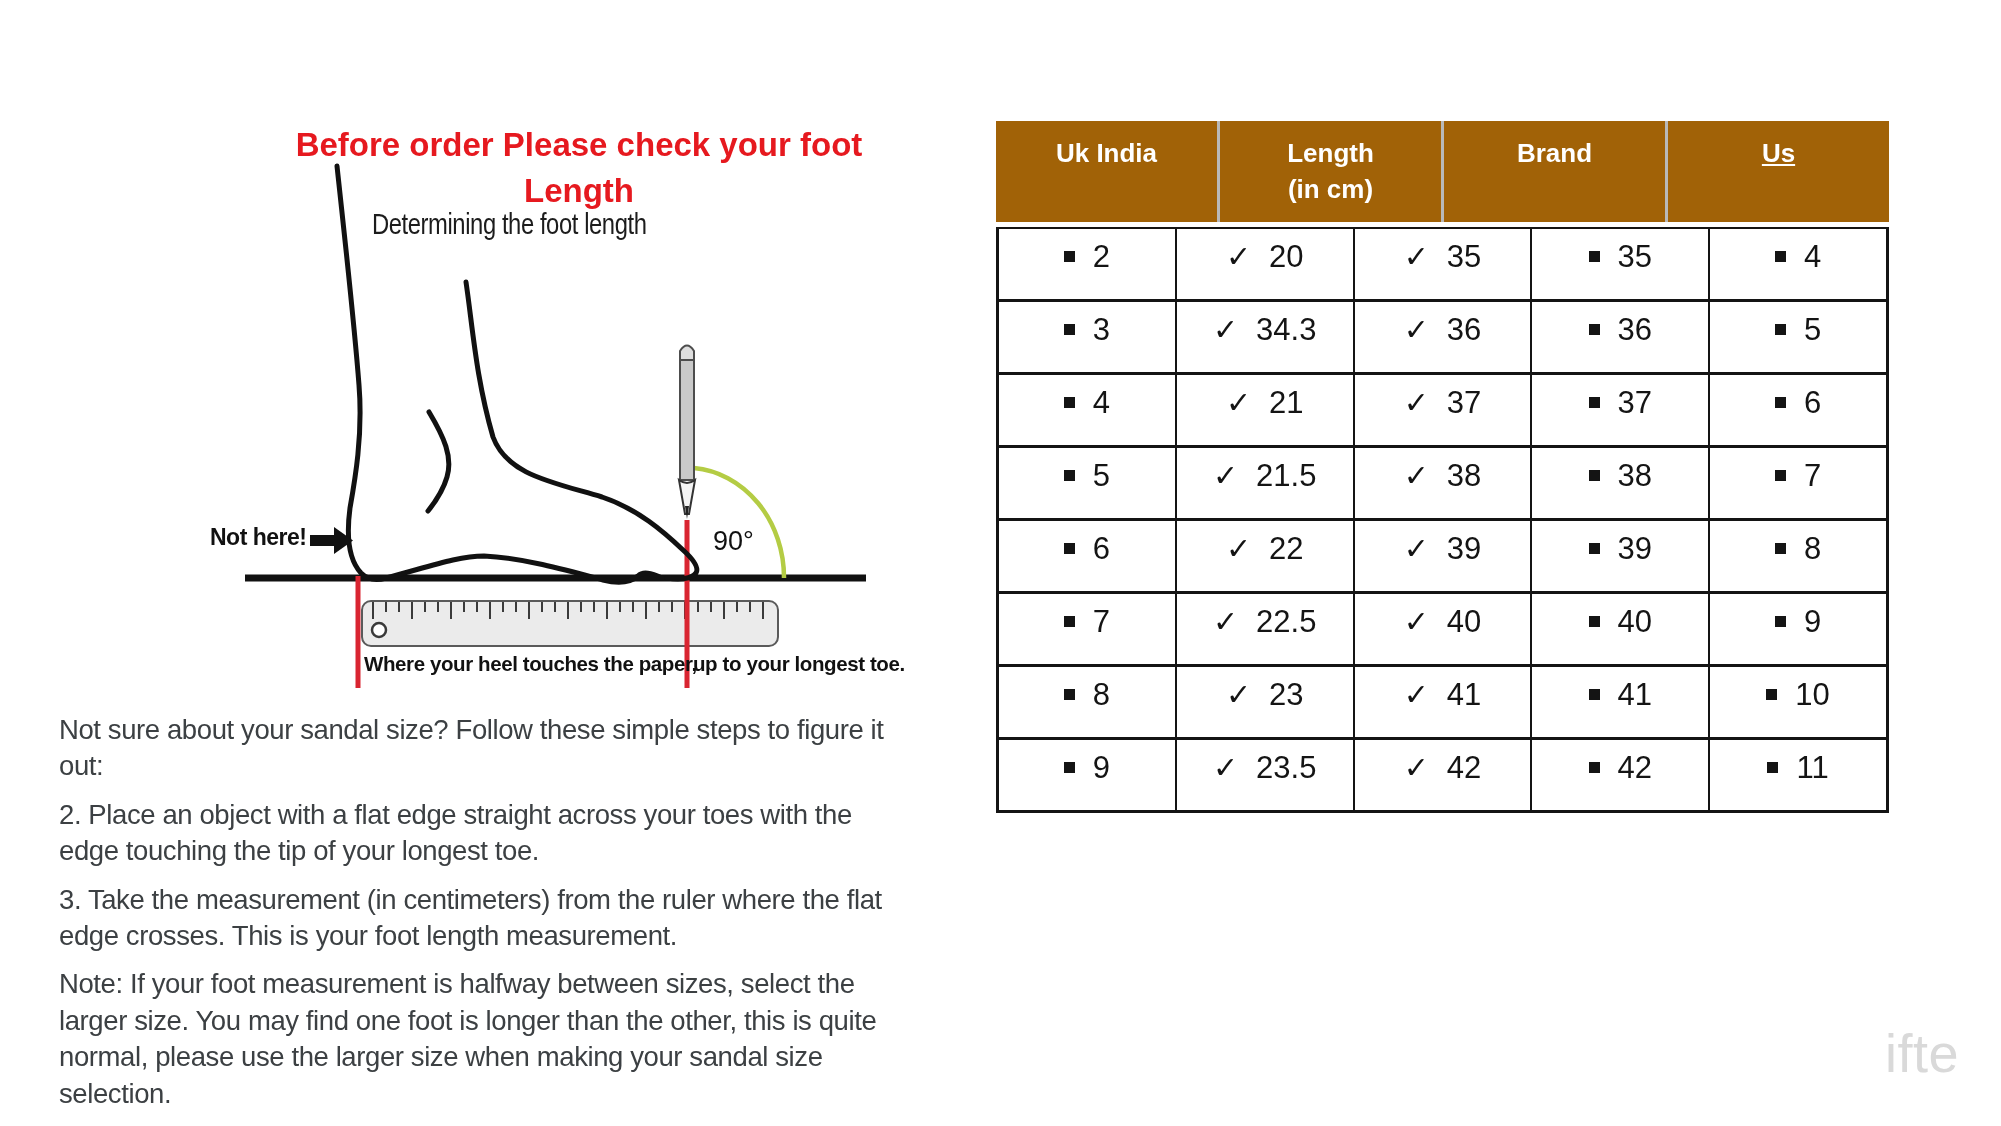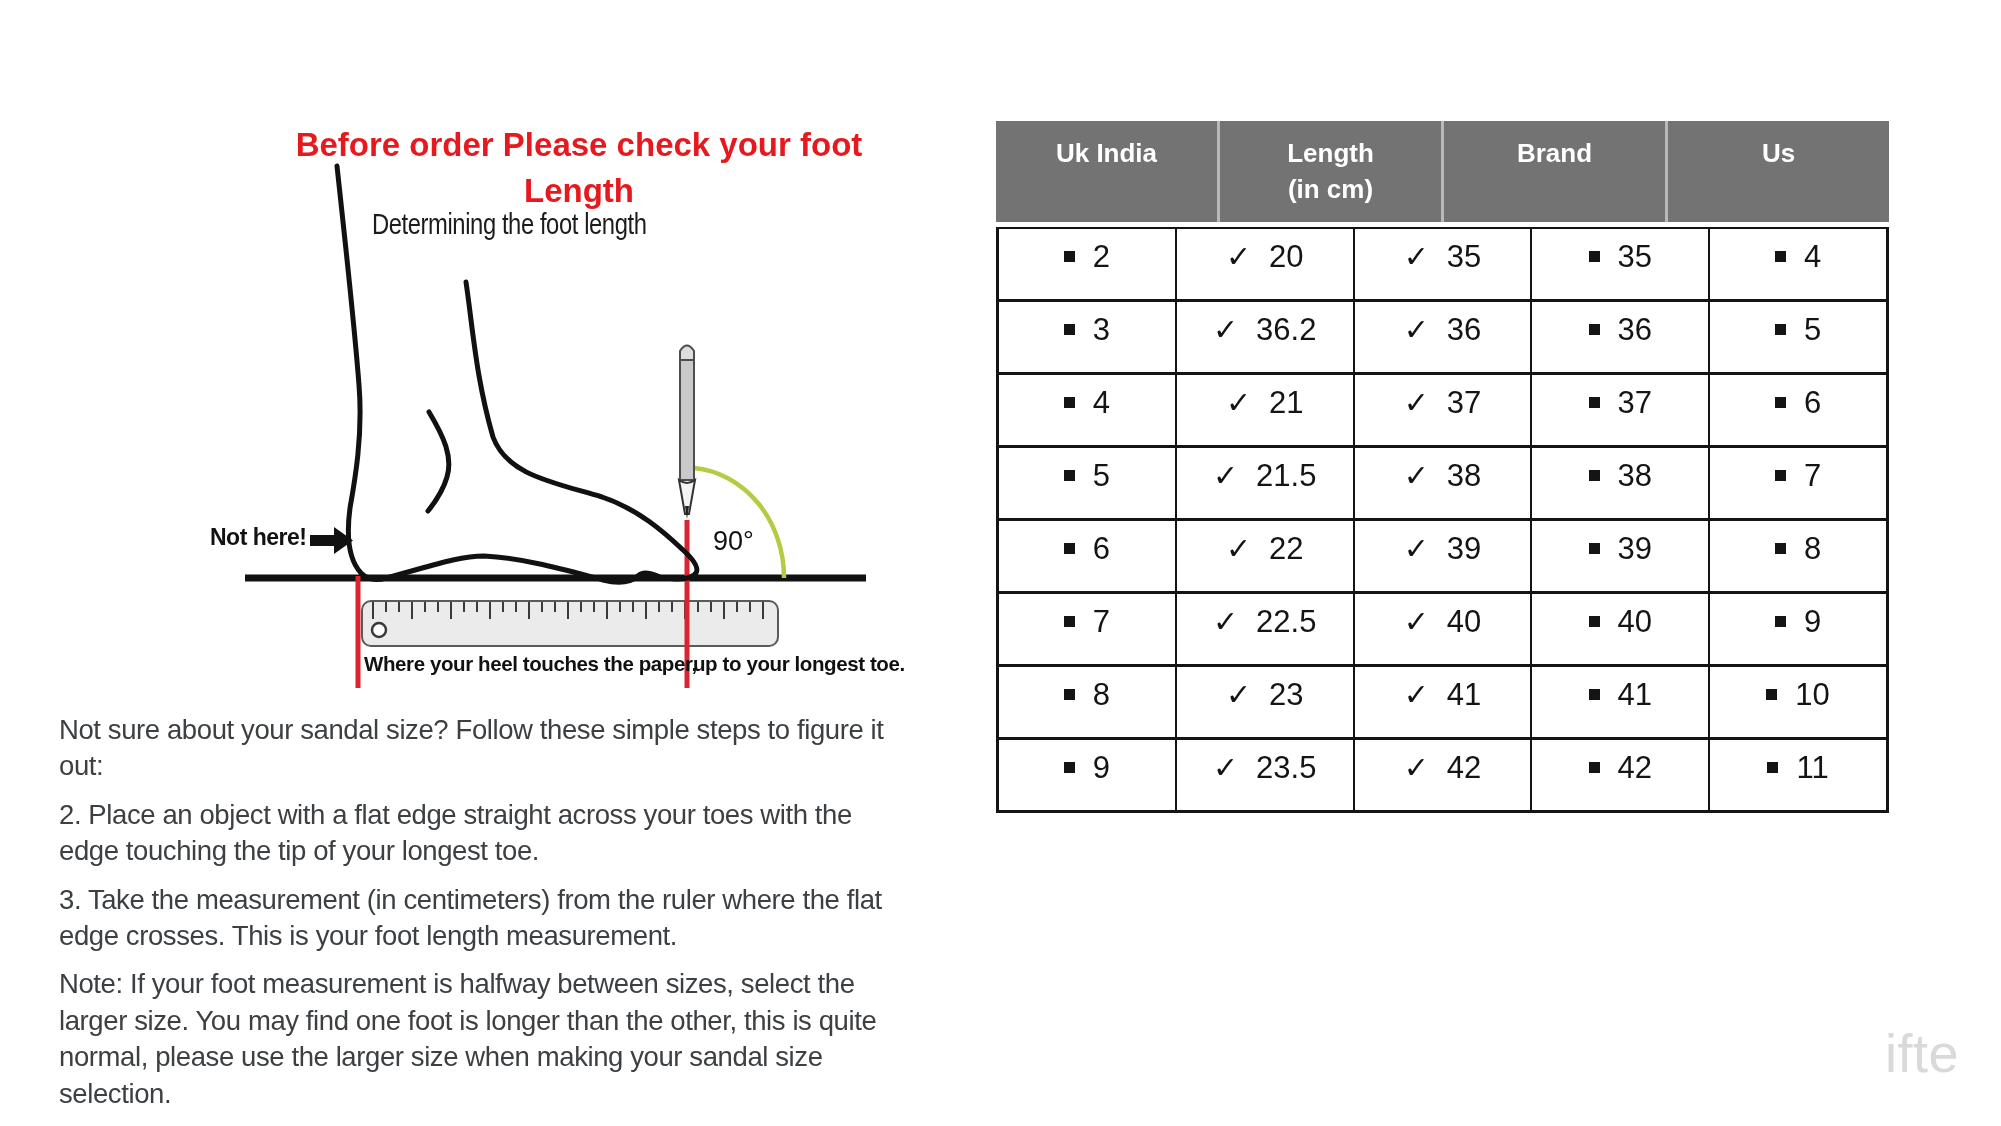--- a/index.html
+++ b/index.html
@@ -21,28 +21,28 @@
   .diagram-svg text{font-family:"Liberation Sans",sans-serif;fill:#111;}
   .ink{fill:none;stroke:#111;stroke-width:5;stroke-linecap:round;stroke-linejoin:round;}
   .instructions{
     position:absolute;left:47px;top:700px;width:960px;
     font-size:27.5px;line-height:36.4px;color:#3c4043;letter-spacing:-0.4px;
   }
   .instructions p{margin:12px;white-space:pre-line;}
   
   .size-table{position:absolute;left:996px;top:121px;width:893px;}
   .thead{
-    display:flex;height:101px;background:#737373;margin-bottom:5px;box-sizing:border-box;
+    display:flex;height:101px;background:#a16207;margin-bottom:5px;box-sizing:border-box;
   }
   .th{
     flex:1;box-sizing:border-box;padding-top:14px;text-align:center;
     color:#ffffff;font-weight:bold;font-size:26px;line-height:36px;white-space:pre-line;
     border-right:3px solid #b9b9b9;
   }
-  .th:last-child{border-right:none;}
+  .th:last-child{border-right:none;text-decoration:underline;}
   .tbody{border:3px solid #141414;border-top:2px solid #141414;}
   .trow{display:flex;height:70px;border-bottom:3px solid #141414;box-sizing:content-box;}
   .trow:last-child{border-bottom:none;}
   .td{
     flex:1;box-sizing:border-box;border-right:2px solid #141414;
     display:flex;justify-content:center;align-items:flex-start;gap:18px;padding-top:9px;
     font-size:31px;color:#141414;
   }
   .td:last-child{border-right:none;}
   .sq{width:11px;height:11px;background:#141414;margin-top:13px;flex:none;}
@@ -198,21 +198,21 @@
             <span class="val">4</span>
           </div>
         </div>
         <div class="trow">
           <div class="td">
             <span class="sq"></span>
             <span class="val">3</span>
           </div>
           <div class="td">
             <span class="check">✓</span>
-            <span class="val">36.2</span>
+            <span class="val">34.3</span>
           </div>
           <div class="td">
             <span class="check">✓</span>
             <span class="val">36</span>
           </div>
           <div class="td">
             <span class="sq"></span>
             <span class="val">36</span>
           </div>
           <div class="td">

